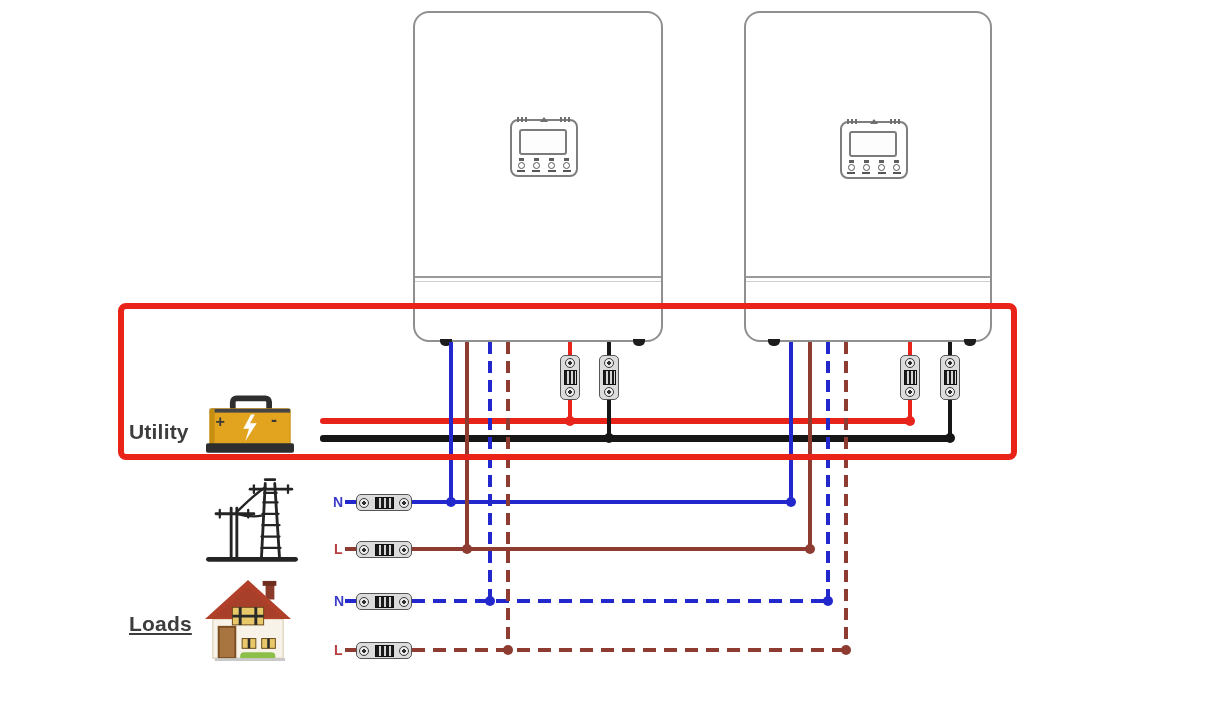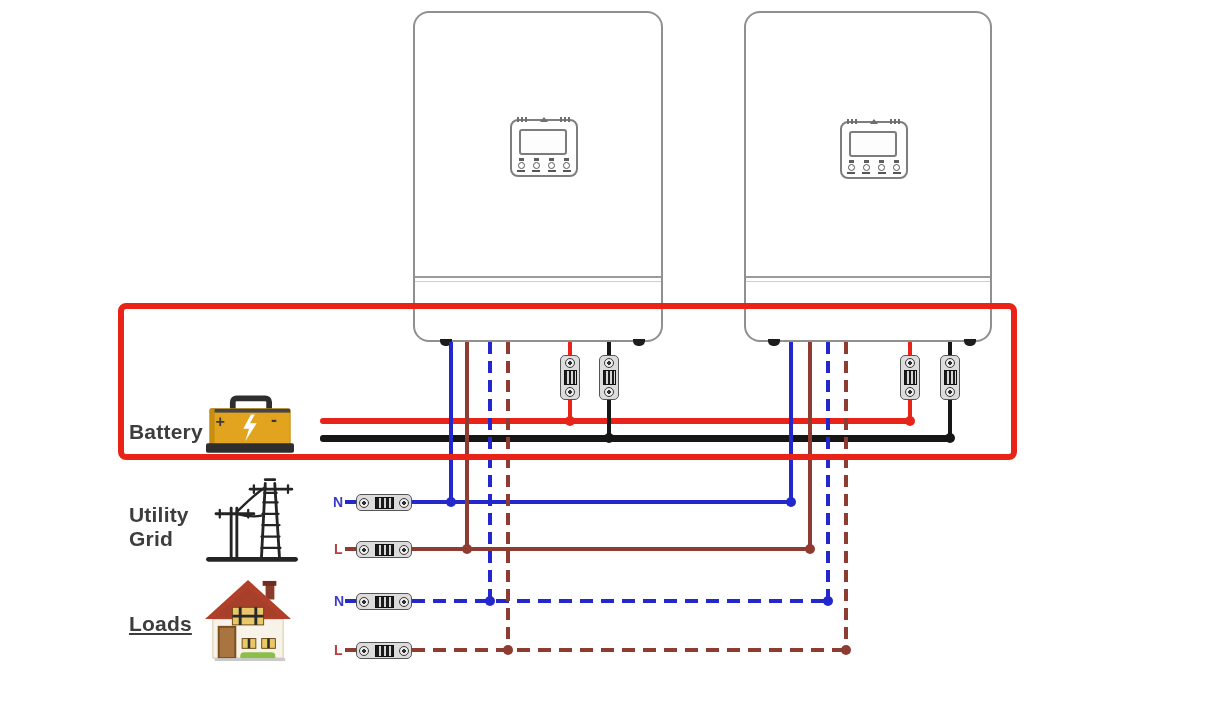--- a/index.html
+++ b/index.html
@@ -228,22 +228,21 @@
   <div class="dot live" style="left:805px;top:544px;"></div>
   <div class="dot blue" style="left:823px;top:596px;"></div>
   <div class="dot live" style="left:841px;top:645px;"></div>
   <div class="dot pos" style="left:565px;top:416px;"></div>
   <div class="dot neg" style="left:604px;top:433px;"></div>
   <div class="dot pos" style="left:905px;top:416px;"></div>
   <div class="dot neg" style="left:945px;top:433px;"></div>
 
   <div class="highlight"></div>
 
-  <div class="src-label" style="left:129px;top:420px;">Battery</div>
-  <div class="src-label" style="left:129px;top:503px;width:88px;">Utility Grid</div>
+  <div class="src-label" style="left:129px;top:420px;">Utility</div>
   <div class="src-label" style="left:129px;top:612px;text-decoration:underline;">Loads</div>
 
   <div class="nl-label nl-n" style="left:333px;top:494px;">N</div>
   <div class="nl-label nl-l" style="left:334px;top:541px;">L</div>
   <div class="nl-label nl-n" style="left:334px;top:593px;">N</div>
   <div class="nl-label nl-l" style="left:334px;top:642px;">L</div>
 
   <svg class="icon-abs" style="left:206px;top:395px;" width="88" height="62" viewBox="0 0 92 64">
     <rect x="28" y="3" width="38" height="14" rx="4" fill="none" stroke="#2e2e2e" stroke-width="6"></rect>
     <rect x="4" y="14" width="84" height="39" rx="2" fill="#e2a41f" stroke="#c78f12"></rect>

